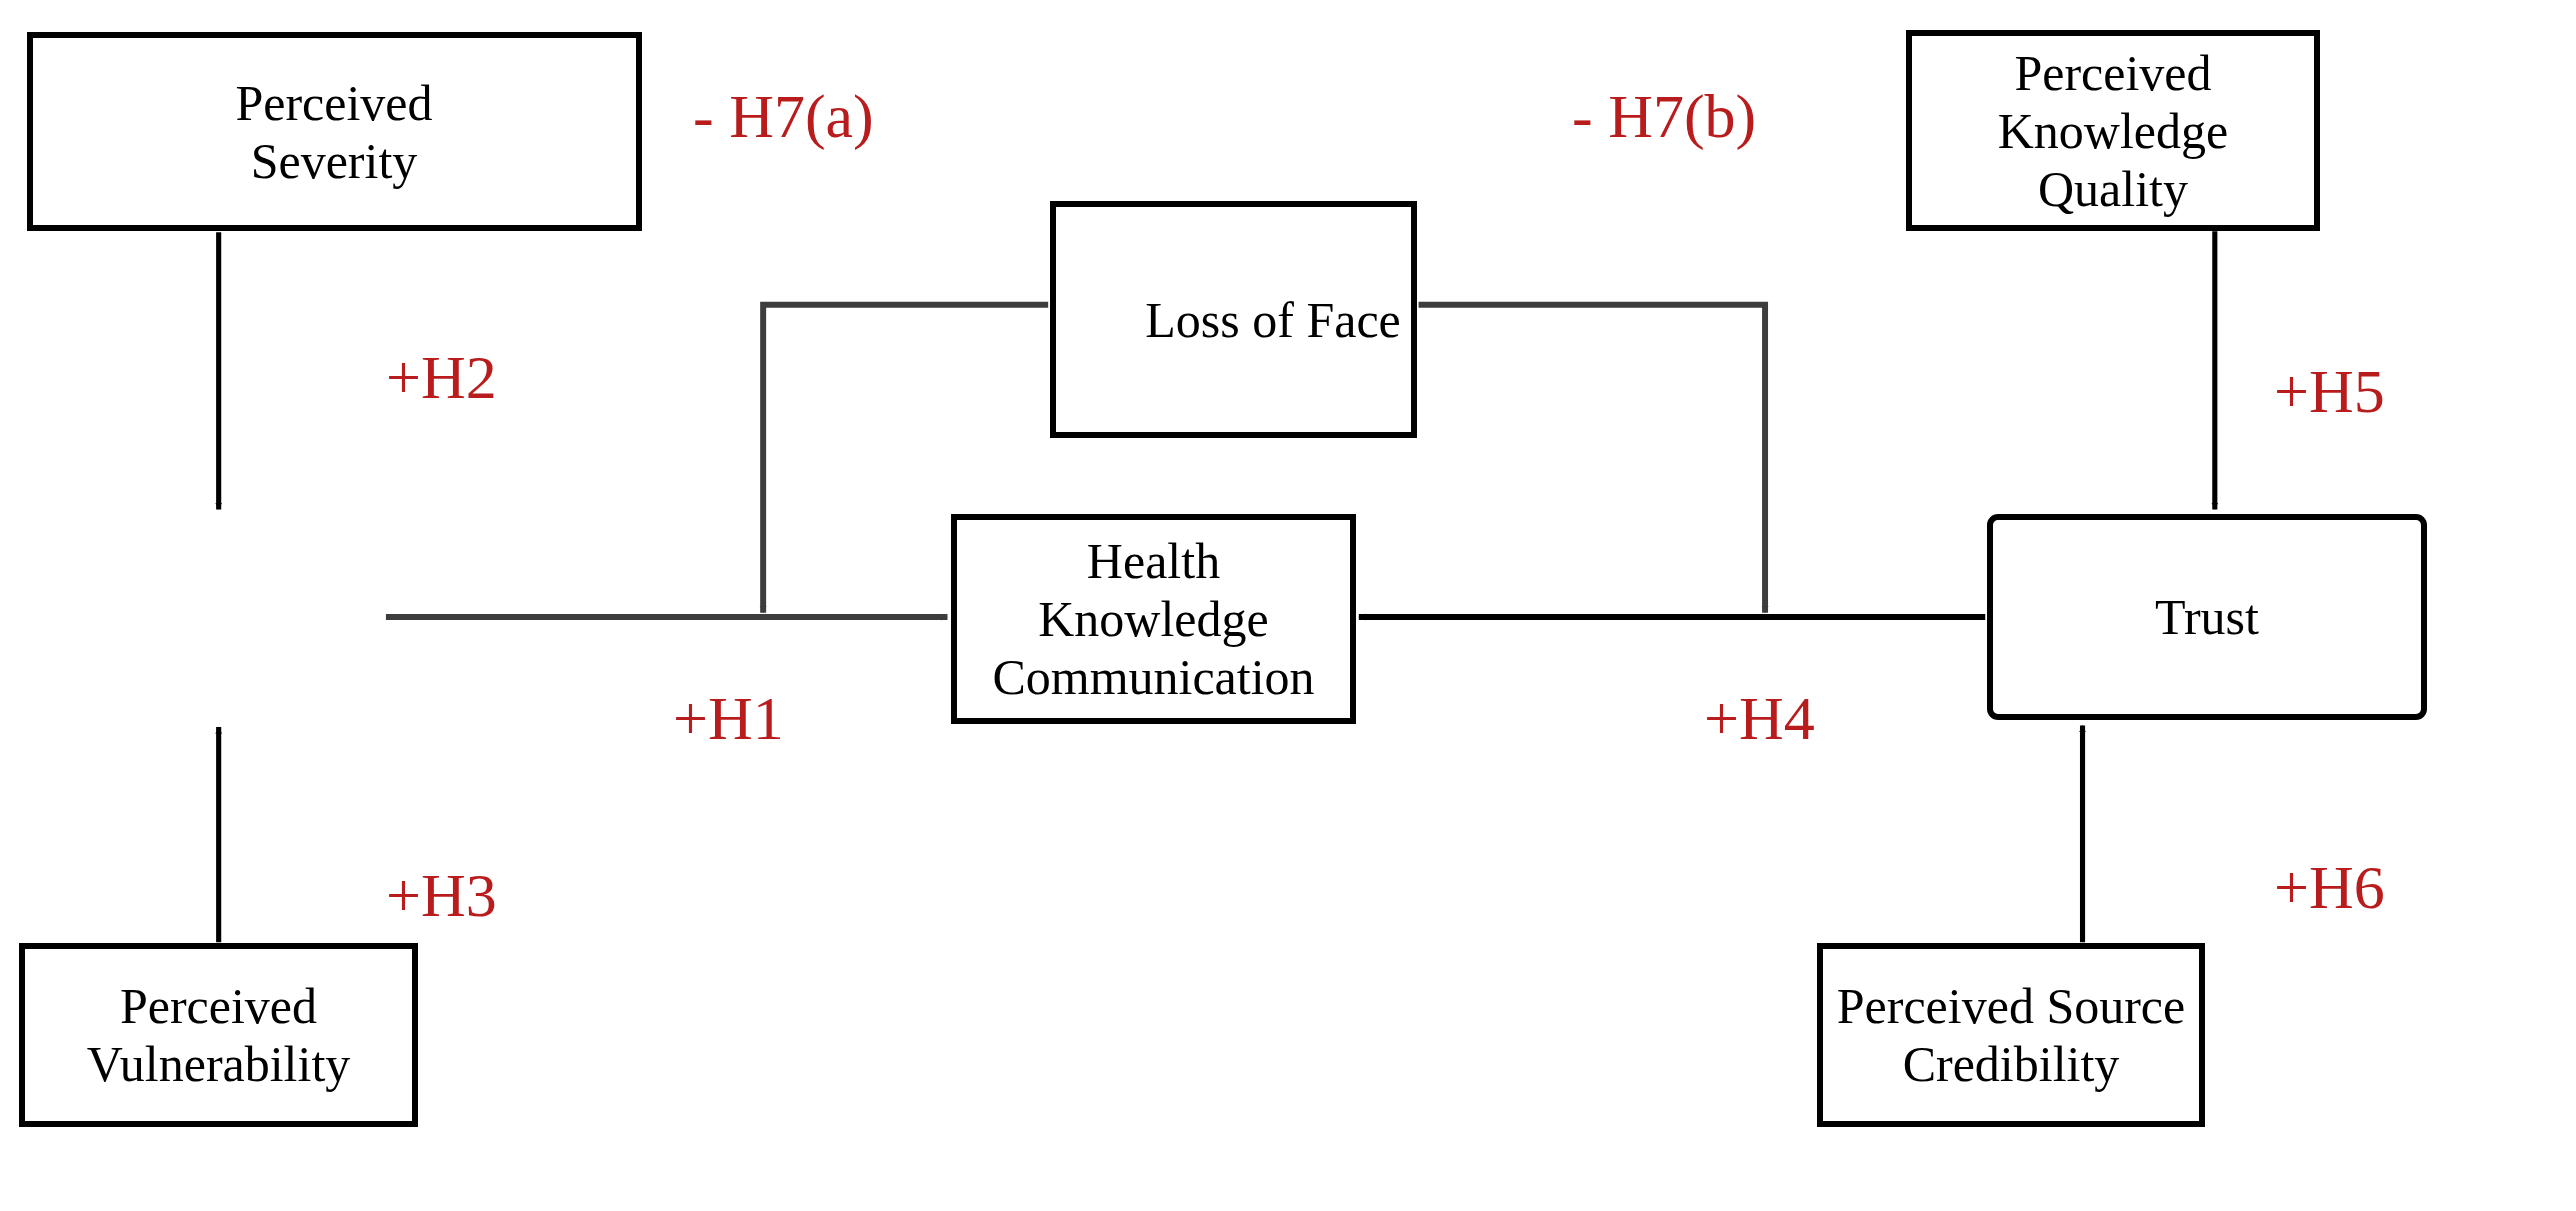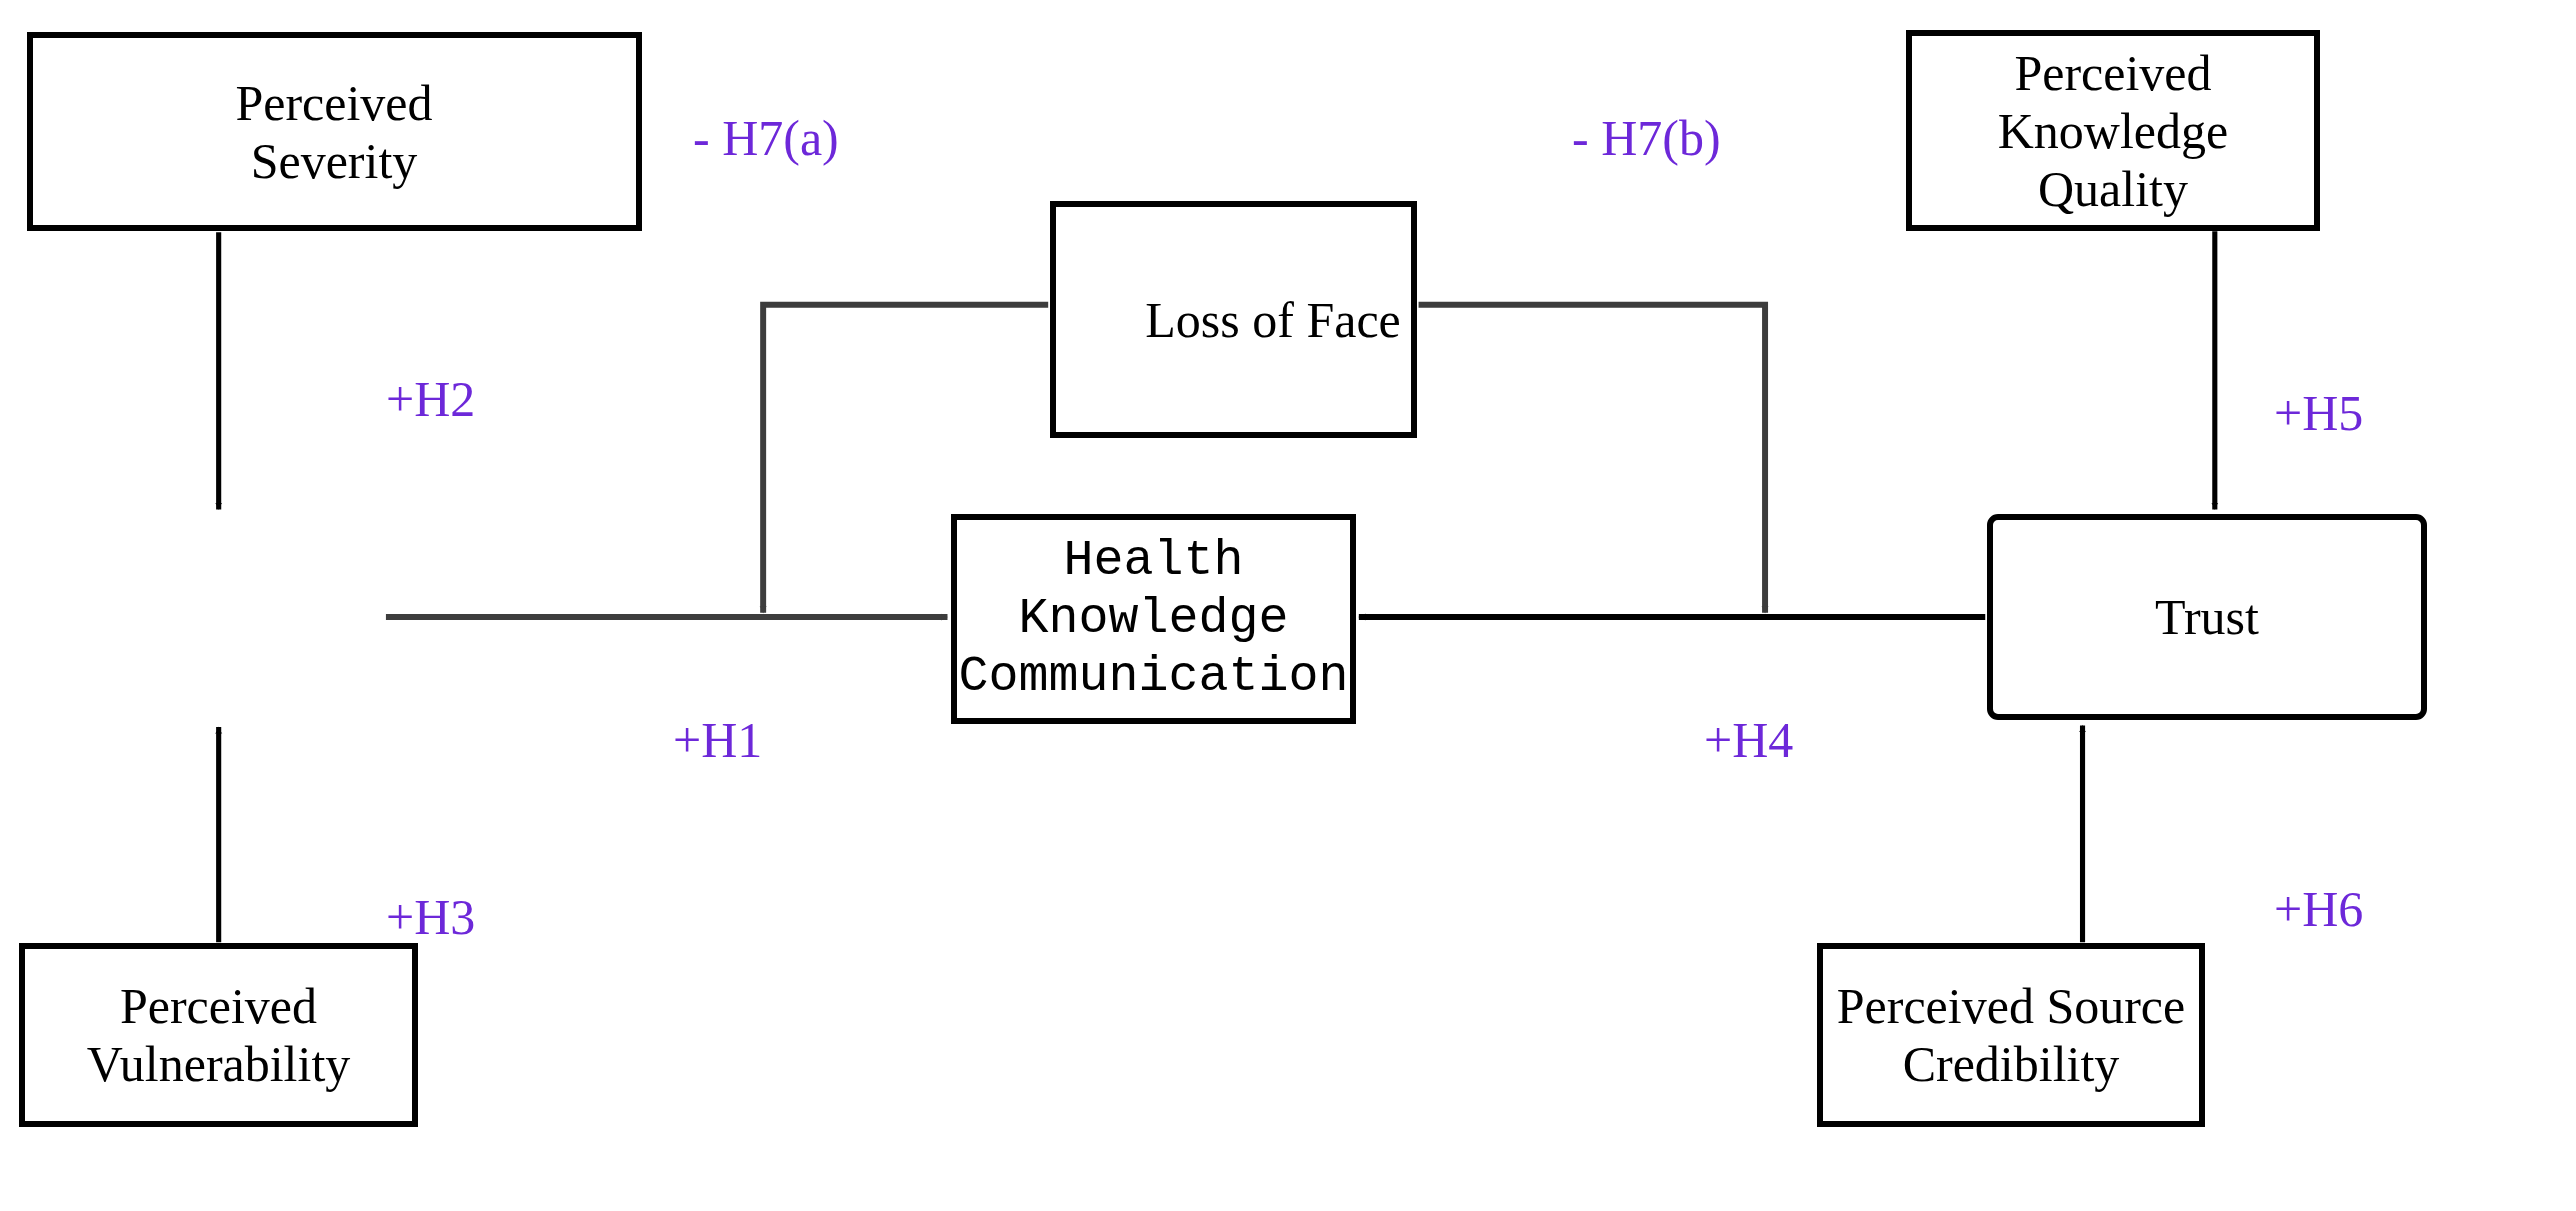--- a/index.html
+++ b/index.html
@@ -39,27 +39,26 @@
     font-family: "Liberation Serif", "DejaVu Serif", serif;
     z-index: 3;
   }
   .node-label {
     display: block;
     padding: 0 10.2px;
     white-space: pre-line;
   }
   .edge-label {
     position: absolute;
-    color: #6d28d9;
-    font-size: 50px;
+    color: #b91c1c;
+    font-size: 62px;
     line-height: 1;
     font-family: "Liberation Serif", "DejaVu Serif", serif;
     white-space: nowrap;
     z-index: 4;
-    margin-top: 28px;
   }
 </style>
 </head>
 <body>
 
 <div id="diagram-root">
 
   <svg id="svg-layer" viewBox="0 0 3018 1419" width="2576" height="1211" xmlns="http://www.w3.org/2000/svg">
     <defs>
       <marker id="arrow-dark" viewBox="0 0 12 12" refX="10.5" refY="6" markerWidth="9" markerHeight="9" orient="auto-start-reverse" markerUnits="userSpaceOnUse">
@@ -111,21 +110,21 @@
   <div class="node-box" style="left:1906px; top:30px; width:414px; height:201px;">
     <span class="node-label">Perceived
 Knowledge Quality</span>
   </div>
 
   <div class="node-box" style="left:1050px; top:201px; width:367px; height:237px;justify-content:flex-end;">
     <span class="node-label">Loss of Face</span>
   </div>
 
 
-  <div class="node-box" style="left:951px; top:514px; width:405px; height:210px;font-family:Liberation Mono, monospace;">
+  <div class="node-box" style="left:951px; top:514px; width:405px; height:210px;">
     <span class="node-label">Health Knowledge
 Communication</span>
   </div>
 
   <div class="node-box" style="left:1987px; top:514px; width:440px; height:206px;border-radius:11px;">
     <span class="node-label">Trust</span>
   </div>
 
   <div class="node-box" style="left:19px; top:943px; width:399px; height:184px;">
     <span class="node-label">Perceived

